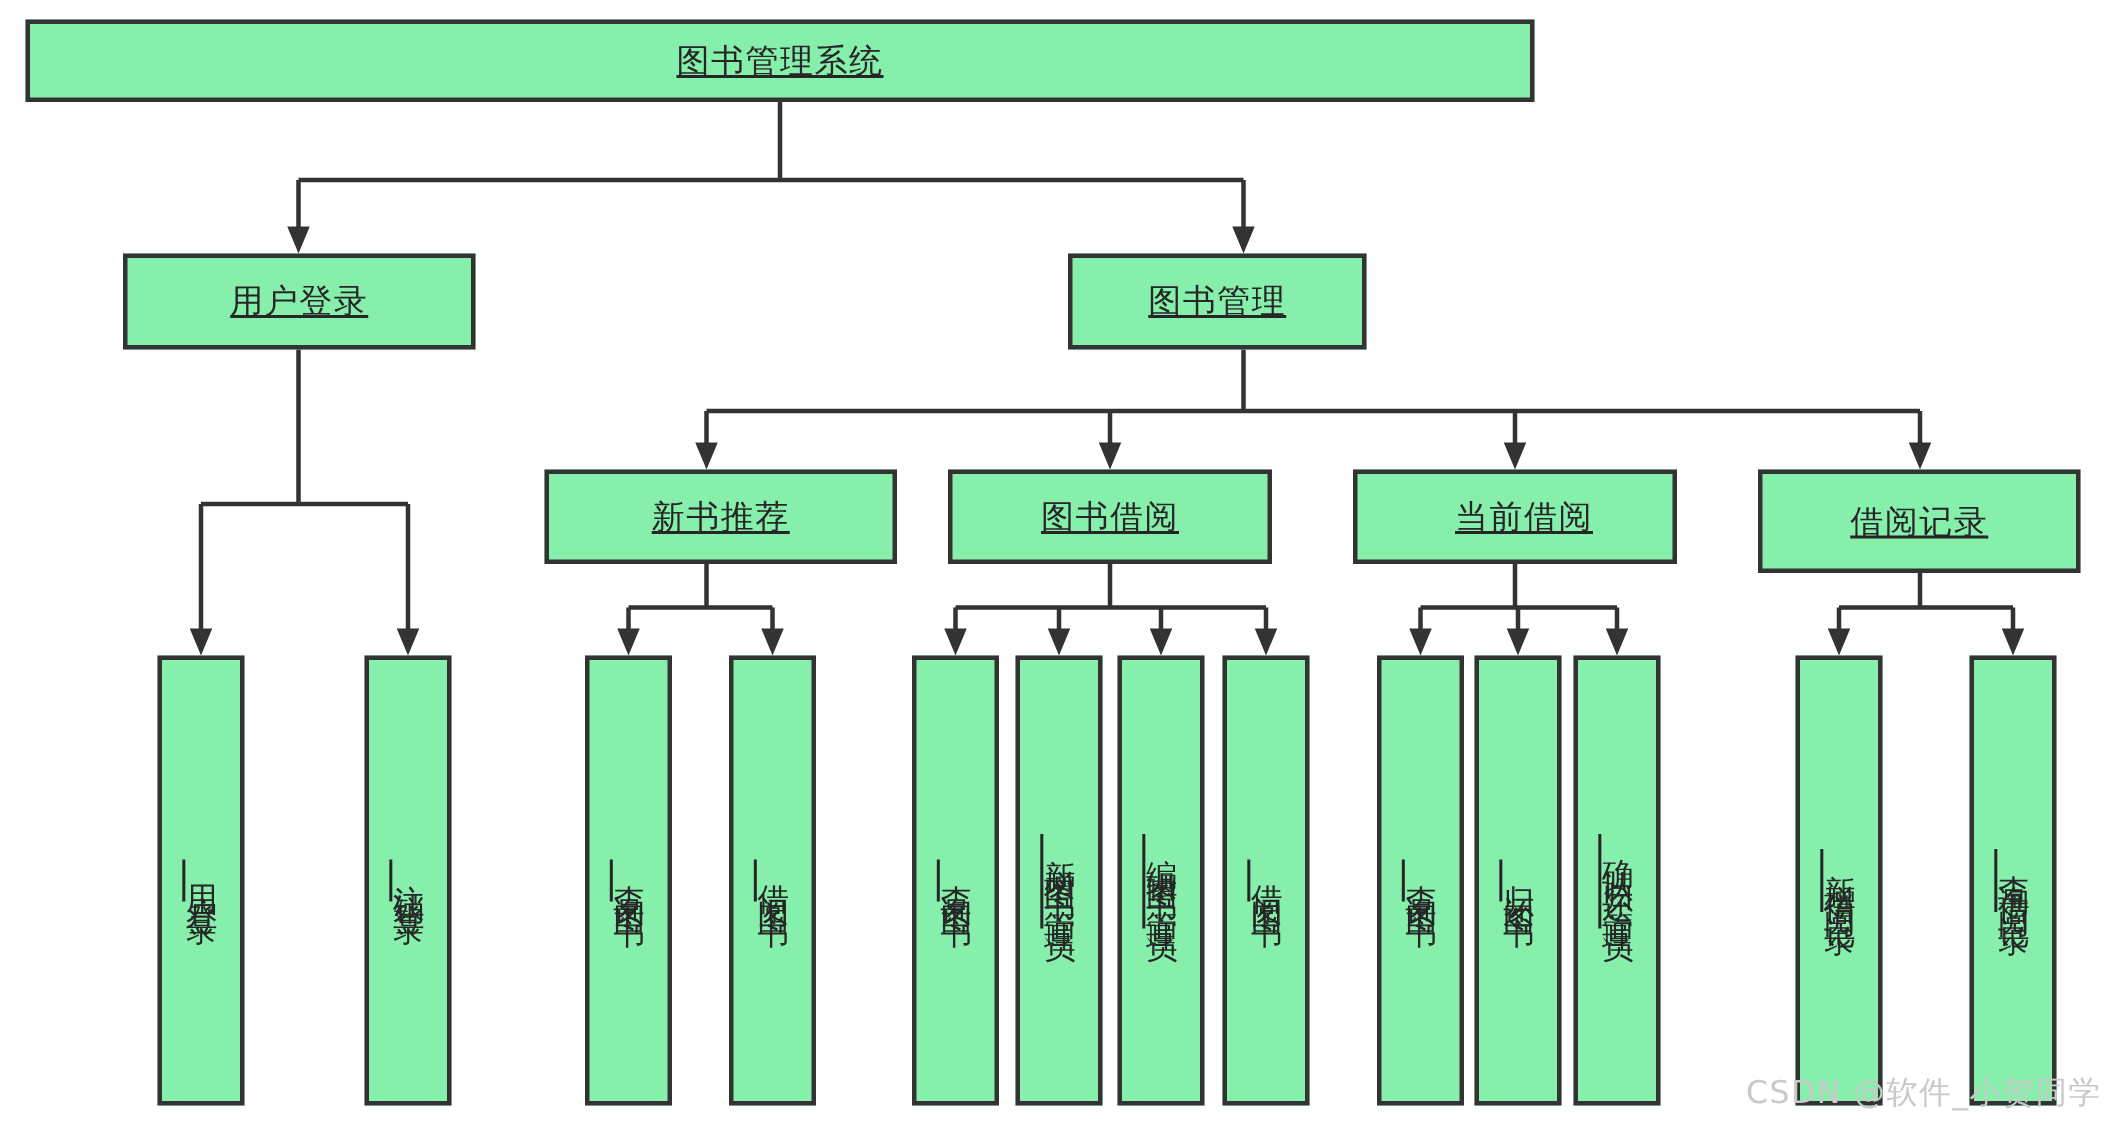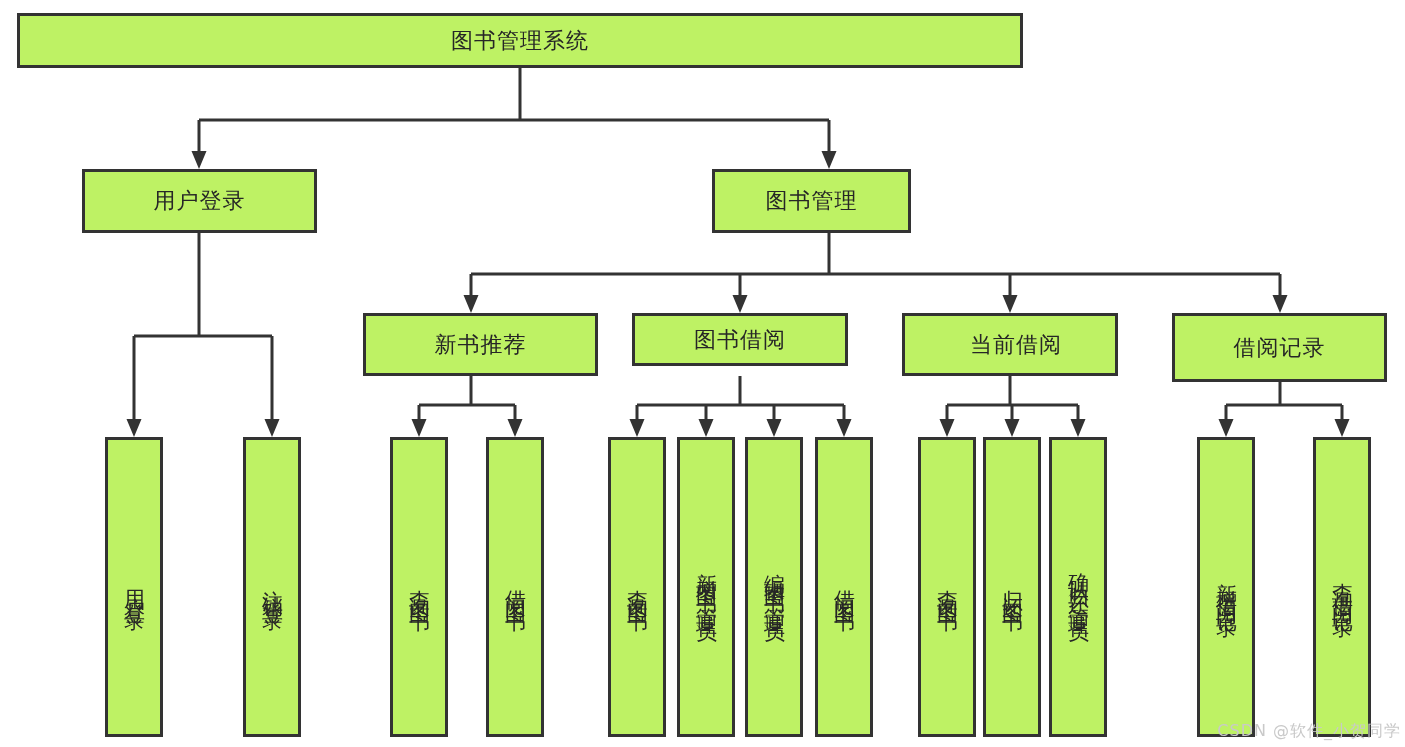--- a/index.html
+++ b/index.html
@@ -27,43 +27,44 @@
     stroke-width: 3;
   }
   .arrowheads {
     fill: #333333;
     stroke: none;
   }
   .node {
     position: absolute;
     box-sizing: border-box;
     border: 3px solid #333333;
-    background: #bef264;
+    background: #86efac;
     display: flex;
     align-items: center;
     justify-content: center;
     color: #262626;
+    text-decoration: underline;
   }
   .hbox {
     font-size: 22px;
     letter-spacing: 1px;
     white-space: nowrap;
   }
   .vbox {
     writing-mode: vertical-rl;
     text-orientation: mixed;
     font-size: 21px;
     letter-spacing: 7px;
     line-height: 1.1;
   }
   .watermark {
     position: absolute;
     right: 4px;
     bottom: 5px;
-    font-size: 16px;
+    font-size: 21px;
     color: #c9c9c9;
     letter-spacing: 1px;
     z-index: 10;
     white-space: nowrap;
     margin-left: 16px;
   }
 </style>
 </head>
 <body>
 
@@ -107,21 +108,21 @@
   <div class="node hbox" style="left:82px; top:169px; width:235px; height:64px;">
     <span>用户登录</span>
   </div>
   <div class="node hbox" style="left:712px; top:169px; width:199px; height:64px;">
     <span>图书管理</span>
   </div>
 
   <div class="node hbox" style="left:363px; top:313px; width:235px; height:63px;">
     <span>新书推荐</span>
   </div>
-  <div class="node hbox" style="left:632px; top:313px; width:216px; height:53px;">
+  <div class="node hbox" style="left:632px; top:313px; width:216px; height:63px;">
     <span>图书借阅</span>
   </div>
   <div class="node hbox" style="left:902px; top:313px; width:216px; height:63px;padding-left:12px;">
     <span>当前借阅</span>
   </div>
   <div class="node hbox" style="left:1172px; top:313px; width:215px; height:69px;">
     <span>借阅记录</span>
   </div>
 
   <div class="node vbox" style="left:105px; top:437px; width:58px; height:300px;">

